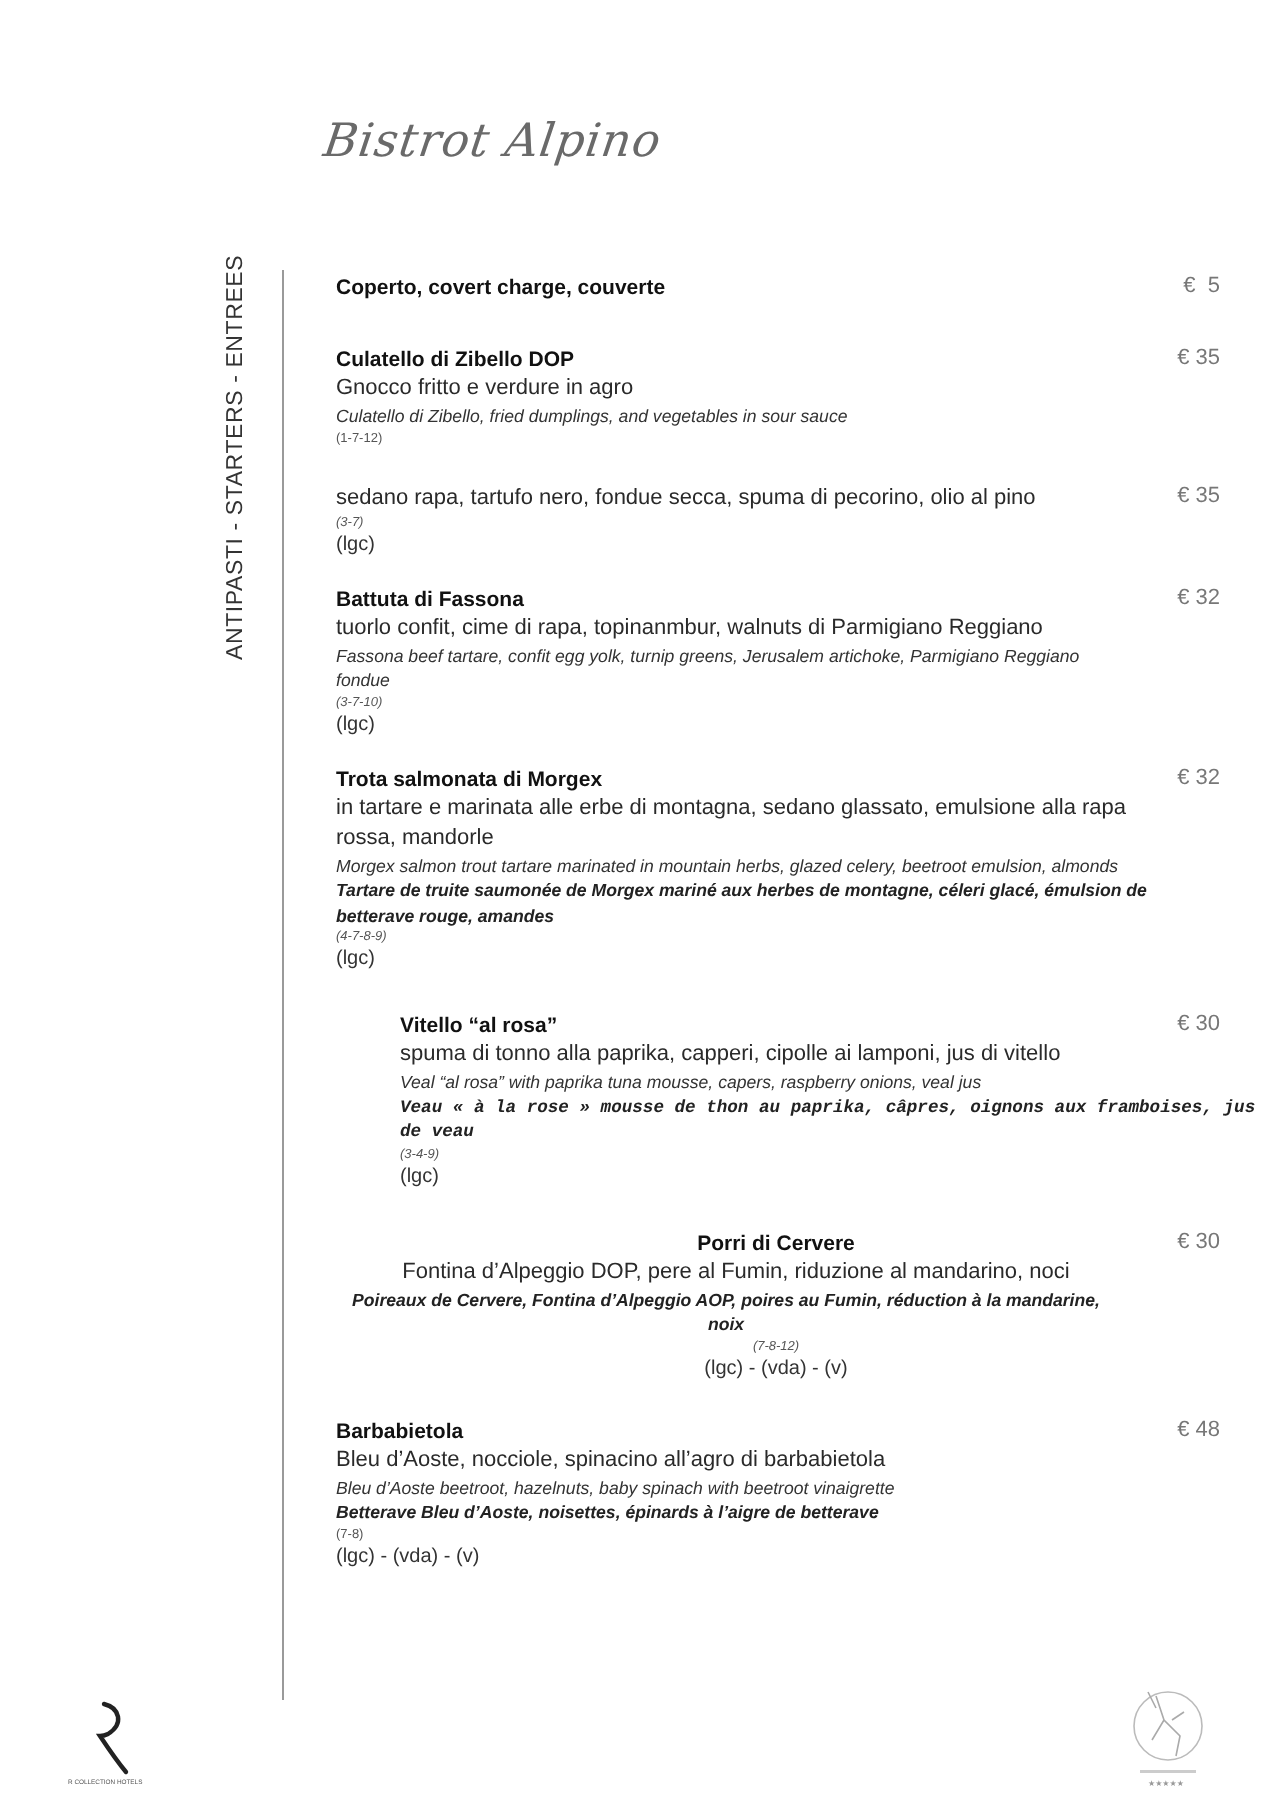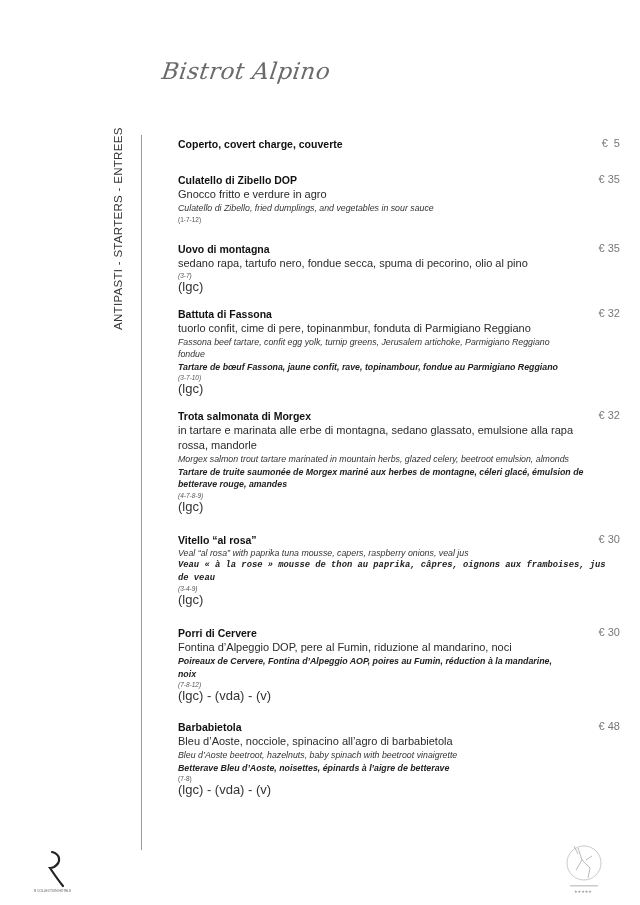--- a/index.html
+++ b/index.html
@@ -5,29 +5,29 @@
   html, body { margin: 0; padding: 0; background: #ffffff; }
   body { width: 640px; height: 905px; position: relative; overflow: hidden;
          font-family: "Liberation Sans", sans-serif; color: #1a1a1a; }
   .title { position: absolute; left: 162px; top: 58px; font-family: "DejaVu Serif", serif;
            font-style: italic; font-size: 23px; color: #6a6a6a; letter-spacing: 0.5px;
            font-weight: normal; transform: skewX(-8deg); }
   .side-label { position: absolute; left: 112px; top: 330px; width: 190px;
                 transform-origin: left top; transform: rotate(-90deg);
                 font-size: 11.5px; letter-spacing: 0.3px; color: #333; white-space: nowrap; }
   .vline { position: absolute; left: 141px; top: 135px; width: 1px; height: 715px; background: #9a9a9a; }
-  .items { position: absolute; left: 178px; top: 137px; width: 440px; }
+  .items { position: absolute; left: 168px; top: 137px; width: 440px; }
   .item { position: relative; margin-bottom: 14px; }
   .item .name { font-weight: bold; font-size: 10.5px; line-height: 14px; color: #111; }
   .item .it { font-size: 11px; line-height: 15px; color: #2a2a2a; width: 400px; }
   .item .en { font-style: italic; font-size: 8.8px; line-height: 12.5px; color: #333; width: 400px; }
   .item .fr { font-style: italic; font-weight: bold; font-size: 8.8px; line-height: 12.5px; color: #222; width: 400px; }
   .item .allergens { font-size: 6.5px; line-height: 10px; color: #555; }
   .item .allergens.ital { font-style: italic; }
-  .item .tags { font-size: 13px; line-height: 12px; color: #333; }
+  .item .tags { font-size: 10px; line-height: 12px; color: #333; }
   .price { position: absolute; right: -2px; top: 0; font-size: 11px; color: #777; white-space: pre; }
   .logo-left { position: absolute; left: 30px; top: 850px; width: 50px; height: 45px; }
   .logo-right { position: absolute; left: 560px; top: 838px; width: 50px; height: 60px; }
 </style>
 </head>
 <body>
 
 <div class="title">Bistrot Alpino</div>
 
 <div class="side-label">ANTIPASTI - STARTERS - ENTREES</div>
@@ -41,57 +41,56 @@
 
   <div class="item" style="margin-bottom:17px;">
     <div class="name">Culatello di Zibello DOP</div>
     <div class="it">Gnocco fritto e verdure in agro</div>
     <div class="en">Culatello di Zibello, fried dumplings, and vegetables in sour sauce</div>
     <div class="allergens">(1-7-12)</div>
     <div class="price">€ 35</div>
   </div>
 
   <div class="item">
-    <div class="name">Uovo di montagna</div>
     <div class="it">sedano rapa, tartufo nero, fondue secca, spuma di pecorino, olio al pino</div>
     <div class="allergens ital">(3-7)</div>
     <div class="tags">(lgc)</div>
     <div class="price">€ 35</div>
   </div>
 
   <div class="item">
     <div class="name">Battuta di Fassona</div>
-    <div class="it" style="width:420px;">tuorlo confit, cime di pere, topinanmbur, fonduta di Parmigiano Reggiano</div>
+    <div class="it" style="width:420px;">tuorlo confit, cime di rapa, topinanmbur, walnuts di Parmigiano Reggiano</div>
     <div class="en">Fassona beef tartare, confit egg yolk, turnip greens, Jerusalem artichoke, Parmigiano Reggiano fondue</div>
-    <div class="fr" style="width:430px;">Tartare de bœuf Fassona, jaune confit, rave, topinambour, fondue au Parmigiano Reggiano</div>
     <div class="allergens ital">(3-7-10)</div>
     <div class="tags">(lgc)</div>
     <div class="price">€ 32</div>
   </div>
 
   <div class="item" style="margin-bottom:20px;">
     <div class="name">Trota salmonata di Morgex</div>
     <div class="it">in tartare e marinata alle erbe di montagna, sedano glassato, emulsione alla rapa rossa, mandorle</div>
     <div class="en">Morgex salmon trout tartare marinated in mountain herbs, glazed celery, beetroot emulsion, almonds</div>
     <div class="fr" style="width:420px;">Tartare de truite saumonée de Morgex mariné aux herbes de montagne, céleri glacé, émulsion de betterave rouge, amandes</div>
     <div class="allergens ital">(4-7-8-9)</div>
     <div class="tags">(lgc)</div>
     <div class="price">€ 32</div>
   </div>
 
-  <div class="item" style="margin-bottom:20px;">
+  <div class="item" style="margin-bottom:20px;margin-left:32px;">
     <div class="name">Vitello “al rosa”</div>
+    <div class="it">spuma di tonno alla paprika, capperi, cipolle ai lamponi, jus di vitello</div>
     <div class="en">Veal “al rosa” with paprika tuna mousse, capers, raspberry onions, veal jus</div>
     <div class="fr" style="width:430px;font-family:Liberation Mono, monospace;">Veau « à la rose » mousse de thon au paprika, câpres, oignons aux framboises, jus de veau</div>
     <div class="allergens ital">(3-4-9)</div>
     <div class="tags">(lgc)</div>
     <div class="price">€ 30</div>
   </div>
 
-  <div class="item" style="margin-bottom:18px;">
+  <div class="item" style="margin-bottom:18px;text-align:center;">
     <div class="name">Porri di Cervere</div>
     <div class="it">Fontina d’Alpeggio DOP, pere al Fumin, riduzione al mandarino, noci</div>
     <div class="fr" style="width:390px;">Poireaux de Cervere, Fontina d’Alpeggio AOP, poires au Fumin, réduction à la mandarine, noix</div>
     <div class="allergens ital">(7-8-12)</div>
     <div class="tags">(lgc) - (vda) - (v)</div>
     <div class="price">€ 30</div>
   </div>
 
   <div class="item">
     <div class="name">Barbabietola</div>

